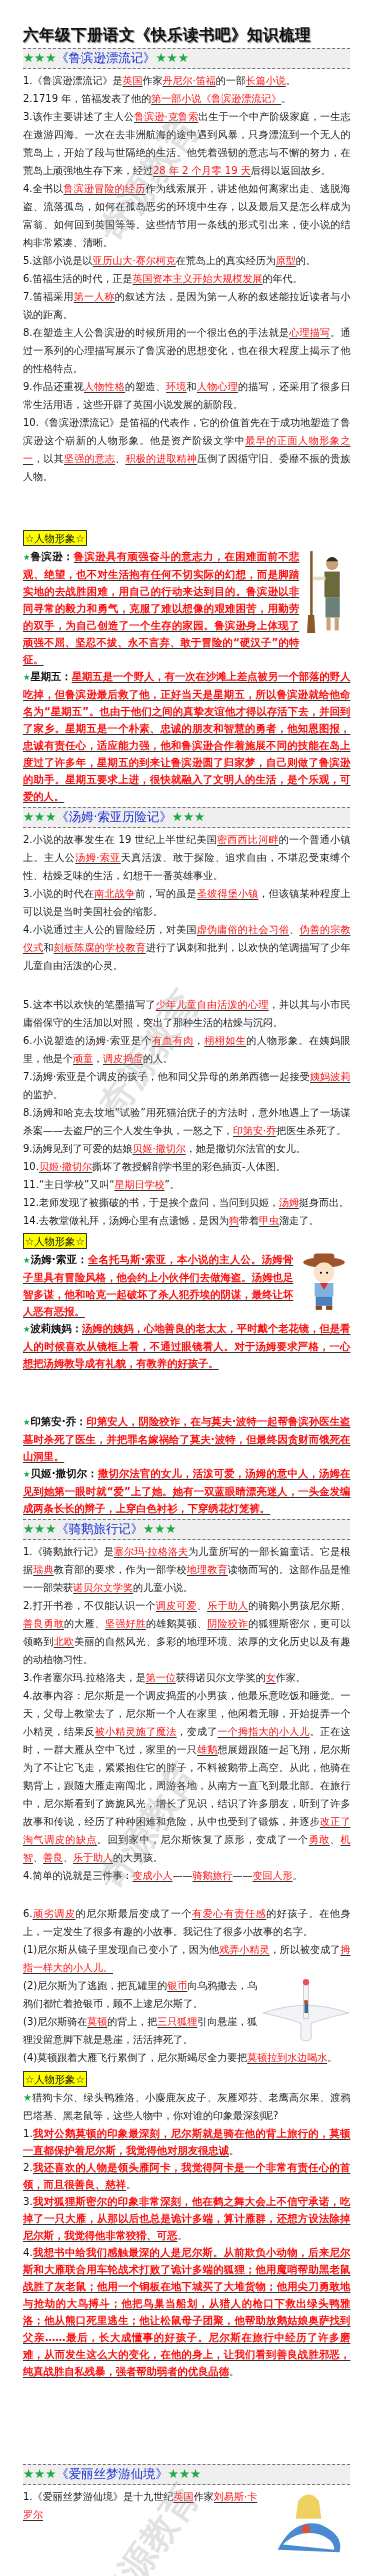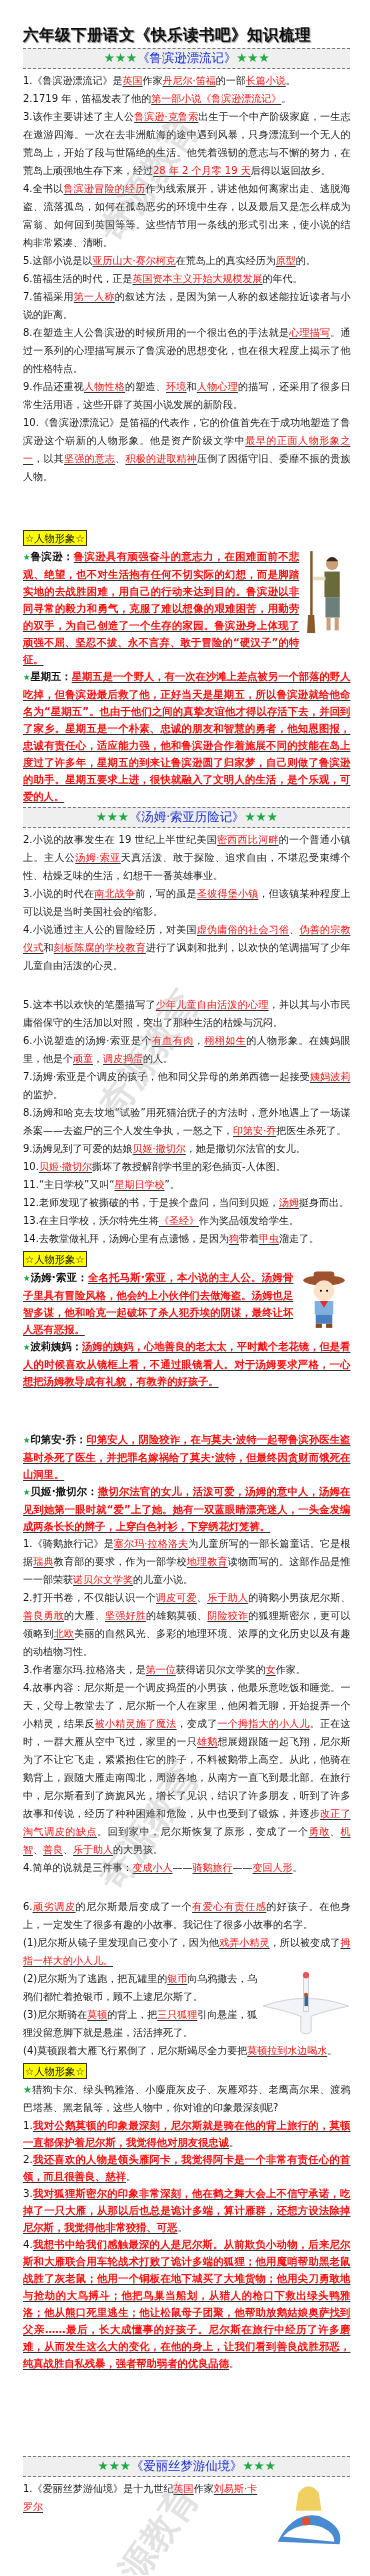--- a/index.html
+++ b/index.html
@@ -1,19 +1,19 @@
 <!DOCTYPE html>
 <html style="font-size:8.2px"><head>
 <meta charset="utf-8">
 <style>
   html, body { margin:0; padding:0; background:#ffffff; }
   body { width:371px; font-family:"DejaVu Sans","Liberation Sans",sans-serif; color:#1a1a1a; }
   .page { width:371px; padding:25px 20.6px 20.6px 23px; box-sizing:border-box; position:relative; overflow:hidden; }
   .title { font-family:Liberation Mono, monospace; font-weight:bold; font-size:15.5px; letter-spacing:0.5px; color:#111; text-shadow:1px 1px 1px #888; margin:0 0 2.1px 0; white-space:nowrap; }
-  .sec-head { border-top:0.8px dashed #777; border-bottom:0.8px dashed #777; background:#efefef; text-align:center; font-size:12.4px; line-height:18.5px; margin:2.1px 0 3.1px 0; }
+  .sec-head { border-top:0.8px dashed #777; border-bottom:0.8px dashed #777; background:#efefef; font-size:12.4px; line-height:18.5px; margin:2.1px 0 3.1px 0; }
   .sec-head .stars { color:#1faa45; }
   .sec-head .name { color:#1a2fd8; }
   p.item { font-size:10px; line-height:18px; margin:0; text-align:justify; }
   .hl { color:#ff1010; text-decoration:underline; text-decoration-color:#333; text-underline-offset:2.1px; }
   .gap { height:41px; }
   .gap-s { height:20.6px; }
   .badge-row { text-align:left; margin:3.1px 0 2.1px 0; }
   .badge { display:inline-block; background:#ffff00; border:0.5px solid #333; font-size:10.3px; line-height:14.4px; padding:0 1px; color:#111; }
   .char { font-size:10.3px; line-height:17px; margin:0; text-align:justify; }
   .char .star { color:#1faa45; font-size:8.2px; }
@@ -63,21 +63,20 @@
       <p class="item"><span>4.小说通过主人公的冒险经历，对美国</span><span class="hl">虚伪庸俗的社会习俗</span><span>、</span><span class="hl">伪善的宗教仪式</span><span>和</span><span class="hl">刻板陈腐的学校教育</span><span>进行了讽刺和批判，以欢快的笔调描写了少年儿童自由活泼的心灵。</span></p>
       <div class="gap-s"></div>
       <p class="item"><span>5.这本书以欢快的笔墨描写了</span><span class="hl">少年儿童自由活泼的心理</span><span>，并以其与小市民庸俗保守的生活加以对照，突出了那种生活的枯燥与沉闷。</span></p>
       <p class="item"><span>6.小说塑造的汤姆·索亚是个</span><span class="hl">有血有肉</span><span>，</span><span class="hl">栩栩如生</span><span>的人物形象。在姨妈眼里，他是个</span><span class="hl">顽童</span><span>，</span><span class="hl">调皮捣蛋</span><span>的人。</span></p>
       <p class="item"><span>7.汤姆·索亚是个调皮的孩子，他和同父异母的弟弟西德一起接受</span><span class="hl">姨妈波莉</span><span>的监护。</span></p>
       <p class="item"><span>8.汤姆和哈克去坟地“试验”用死猫治疣子的方法时，意外地遇上了一场谋杀案——去盗尸的三个人发生争执，一怒之下，</span><span class="hl">印第安·乔</span><span>把医生杀死了。</span></p>
       <p class="item"><span>9.汤姆见到了可爱的姑娘</span><span class="hl">贝姬·撒切尔</span><span>，她是撒切尔法官的女儿。</span></p>
       <p class="item"><span>10.</span><span class="hl">贝姬·撒切尔</span><span>撕坏了教授解剖学书里的彩色插页-人体图。</span></p>
       <p class="item"><span>11.“主日学校”又叫“</span><span class="hl">星期日学校</span><span>”。</span></p>
       <p class="item"><span>12.老师发现了被撕破的书，于是挨个盘问，当问到贝姬，</span><span class="hl">汤姆</span><span>挺身而出。</span></p>
-      <p class="item"><span>13.在主日学校，沃尔特先生将</span><span class="hl">《圣经》</span><span>作为奖品领发给学生。</span></p>
       <p class="item"><span>14.去教堂做礼拜，汤姆心里有点遗憾，是因为</span><span class="hl">狗</span><span>带着</span><span class="hl">甲虫</span><span>溜走了。</span></p>
       <div class="clear"></div>
       <div class="badge-row"><span class="badge">☆人物形象☆</span></div>
       <div class="float-img"><svg width="52" height="62" viewBox="0 0 100 120">
           <ellipse cx="50" cy="22" rx="40" ry="10" fill="#a0522d"></ellipse>
           <rect x="30" y="5" width="40" height="18" rx="6" fill="#a0522d"></rect>
           <circle cx="50" cy="42" r="20" fill="#fbe2c8"></circle>
           <rect x="32" y="62" width="36" height="26" fill="#7fb0e0"></rect>
           <path d="M42 62 L50 75 L58 62Z" fill="#e0302a"></path>
           <rect x="34" y="88" width="32" height="18" fill="#4a7fc0"></rect>
@@ -85,20 +84,21 @@
           <rect x="54" y="106" width="12" height="8" fill="#8a4a20"></rect>
           <circle cx="44" cy="42" r="2" fill="#000"></circle>
           <circle cx="56" cy="42" r="2" fill="#000"></circle>
         </svg></div>
       <p class="char"><span class="star">★</span><span class="cname">汤姆·索亚：</span><span class="desc">全名托马斯·索亚，本小说的主人公。汤姆骨子里具有冒险风格，他会约上小伙伴们去做海盗。汤姆也足智多谋，他和哈克一起破坏了杀人犯乔埃的阴谋，最终让坏人恶有恶报。</span></p>
       <div class="clear"></div>
       <p class="char"><span class="star">★</span><span class="cname">波莉姨妈：</span><span class="desc">汤姆的姨妈，心地善良的老太太，平时戴个老花镜，但是看人的时候喜欢从镜框上看，不通过眼镜看人。对于汤姆要求严格，一心想把汤姆教导成有礼貌，有教养的好孩子。</span></p>
       <div class="gap"></div>
       <p class="char"><span class="star">★</span><span class="cname">印第安·乔：</span><span class="desc">印第安人，阴险狡诈，在与莫夫·波特一起帮鲁滨孙医生盗墓时杀死了医生，并把罪名嫁祸给了莫夫·波特，但最终因贪财而饿死在山洞里。</span></p>
       <p class="char"><span class="star">★</span><span class="cname">贝姬·撒切尔：</span><span class="desc">撒切尔法官的女儿，活泼可爱，汤姆的意中人，汤姆在见到她第一眼时就“爱”上了她。她有一双蓝眼睛漂亮迷人，一头金发编成两条长长的辫子，上穿白色衬衫，下穿绣花灯笼裤。</span></p>
+      <div class="sec-head"><span class="stars">★★★</span><span class="name">《骑鹅旅行记》</span><span class="stars">★★★</span></div>
       <p class="item"><span>1.《骑鹅旅行记》是</span><span class="hl">塞尔玛·拉格洛夫</span><span>为儿童所写的一部长篇童话。它是根据</span><span class="hl">瑞典</span><span>教育部的要求，作为一部学校</span><span class="hl">地理教育</span><span>读物而写的。这部作品是惟一一部荣获</span><span class="hl">诺贝尔文学奖</span><span>的儿童小说。</span></p>
       <p class="item"><span>2.打开书卷，不仅能认识一个</span><span class="hl">调皮可爱</span><span>、</span><span class="hl">乐于助人</span><span>的骑鹅小男孩尼尔斯、</span><span class="hl">善良勇敢</span><span>的大雁、</span><span class="hl">坚强好胜</span><span>的雄鹅莫顿、</span><span class="hl">阴险狡诈</span><span>的狐狸斯密尔，更可以领略到</span><span class="hl">北欧</span><span>美丽的自然风光、多彩的地理环境、浓厚的文化历史以及有趣的动植物习性。</span></p>
       <p class="item"><span>3.作者塞尔玛.拉格洛夫，是</span><span class="hl">第一位</span><span>获得诺贝尔文学奖的</span><span class="hl">女</span><span>作家。</span></p>
       <p class="item"><span>4.故事内容：尼尔斯是一个调皮捣蛋的小男孩，他最乐意吃饭和睡觉。一天，父母上教堂去了，尼尔斯一个人在家里，他闲着无聊，开始捉弄一个小精灵，结果反</span><span class="hl">被小精灵施了魔法</span><span>，变成了</span><span class="hl">一个拇指大的小人儿</span><span>。正在这时，一群大雁从空中飞过，家里的一只</span><span class="hl">雄鹅</span><span>想展翅跟随一起飞翔，尼尔斯为了不让它飞走，紧紧抱住它的脖子，不料被鹅带上高空。从此，他骑在鹅背上，跟随大雁走南闯北，周游各地，从南方一直飞到最北部。在旅行中，尼尔斯看到了旖旎风光，增长了见识，结识了许多朋友，听到了许多故事和传说，经历了种种困难和危险，从中也受到了锻炼，并逐步</span><span class="hl">改正了淘气调皮的缺点</span><span>。回到家中，尼尔斯恢复了原形，变成了一个</span><span class="hl">勇敢</span><span>、</span><span class="hl">机智</span><span>、</span><span class="hl">善良</span><span>、</span><span class="hl">乐于助人</span><span>的大男孩。</span></p>
       <p class="item"><span>4.简单的说就是三件事：</span><span class="hl">变成小人</span><span>——</span><span class="hl">骑鹅旅行</span><span>——</span><span class="hl">变回人形</span><span>。</span></p>
       <div class="gap-s"></div>
       <p class="item"><span>6.</span><span class="hl">顽劣调皮</span><span>的尼尔斯最后变成了一个</span><span class="hl">有爱心有责任感</span><span>的好孩子。在他身上，一定发生了很多有趣的小故事。我记住了很多小故事的名字。</span></p>
       <p class="item"><span>(1)尼尔斯从镜子里发现自己变小了，因为他</span><span class="hl">戏弄小精灵</span><span>，所以被变成了</span><span class="hl">拇指一样大的小人儿。</span></p>
       <div class="float-img"><svg width="88" height="67" viewBox="0 0 170 130">
           <path d="M2 70 Q85 40 168 70 Q120 80 95 90 L95 120 Q85 128 75 120 L75 90 Q50 80 2 70Z" fill="#f2f4f8" stroke="#aab"></path>

